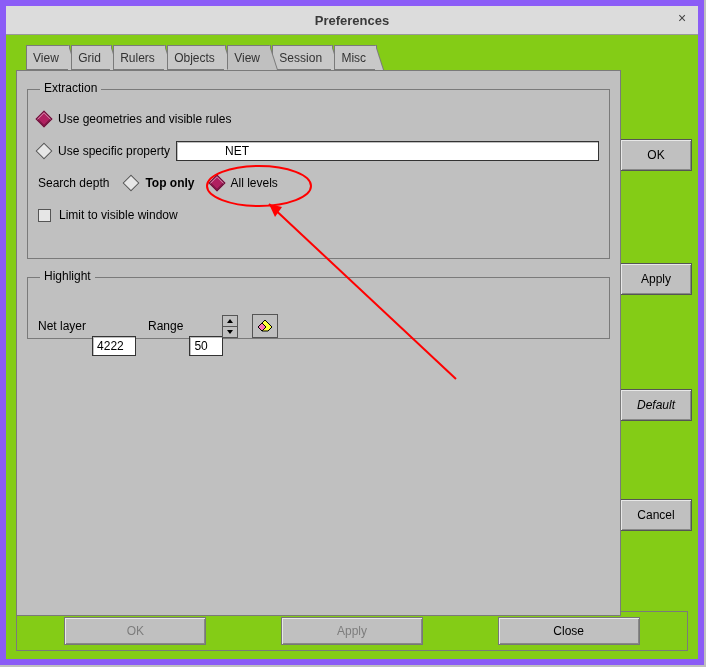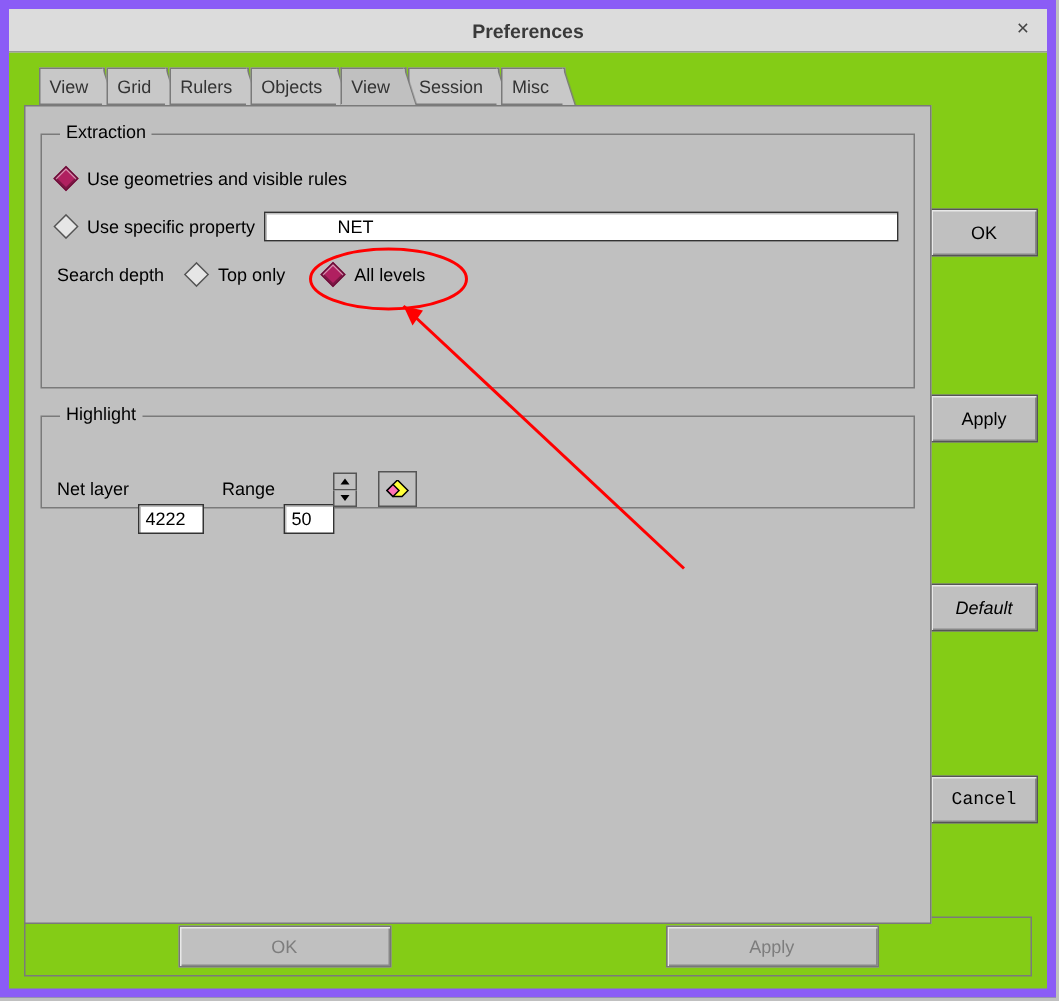--- a/index.html
+++ b/index.html
@@ -328,25 +328,29 @@
           <div class="row">
             <span class="diamond"></span>
             <span class="label">Use specific property</span>
             <input class="textin big" value="NET" style="">
           </div>
 
           <div class="row">
             <span class="label">Search depth</span>
             <span style="width:10px;"></span>
             <span class="diamond"></span>
-            <span class="label" style="margin-right:26px;">Top only</span>
+            <span class="label" style="margin-right:16px;font-weight:bold;">Top only</span>
             <span class="diamond checked"></span>
             <span>All levels</span>
           </div>
 
+          <div class="row">
+            <span class="squarebox"></span>
+            <span>Limit to visible window</span>
+          </div>
         </div>
 
         <div class="groupbox" style="height:62px;">
           <div class="legend">Highlight</div>
 
           <div class="row">
             <span class="label">Net layer</span>
             <input class="textin small" value="4222" style="">
             <span style="width:12px;"></span>
             <span class="label">Range</span>
@@ -381,29 +385,32 @@
     <div class="side-area">
       <div class="sidebtn" style="position:absolute; top:95px;">
           <span>OK</span>
         </div>
       <div class="sidebtn" style="position:absolute; top:219px;">
           <span>Apply</span>
         </div>
       <div class="sidebtn" style="position:absolute; top:345px;font-style:italic;">
           <span>Default</span>
         </div>
-      <div class="sidebtn" style="position:absolute; top:473px;font-family:Liberation Mono, monospace;">
+      <div class="sidebtn" style="position:absolute; top:455px;">
           <span>Cancel</span>
         </div>
     </div>
 
     <div class="bottombar">
       <div class="bbtn disabled">
           <span>OK</span>
         </div>
       <div class="bbtn disabled">
           <span>Apply</span>
         </div>
+      <div class="bbtn enabled">
+          <span>Close</span>
+        </div>
     </div>
 
   </div>
 
 </div>
 
 </body></html>

